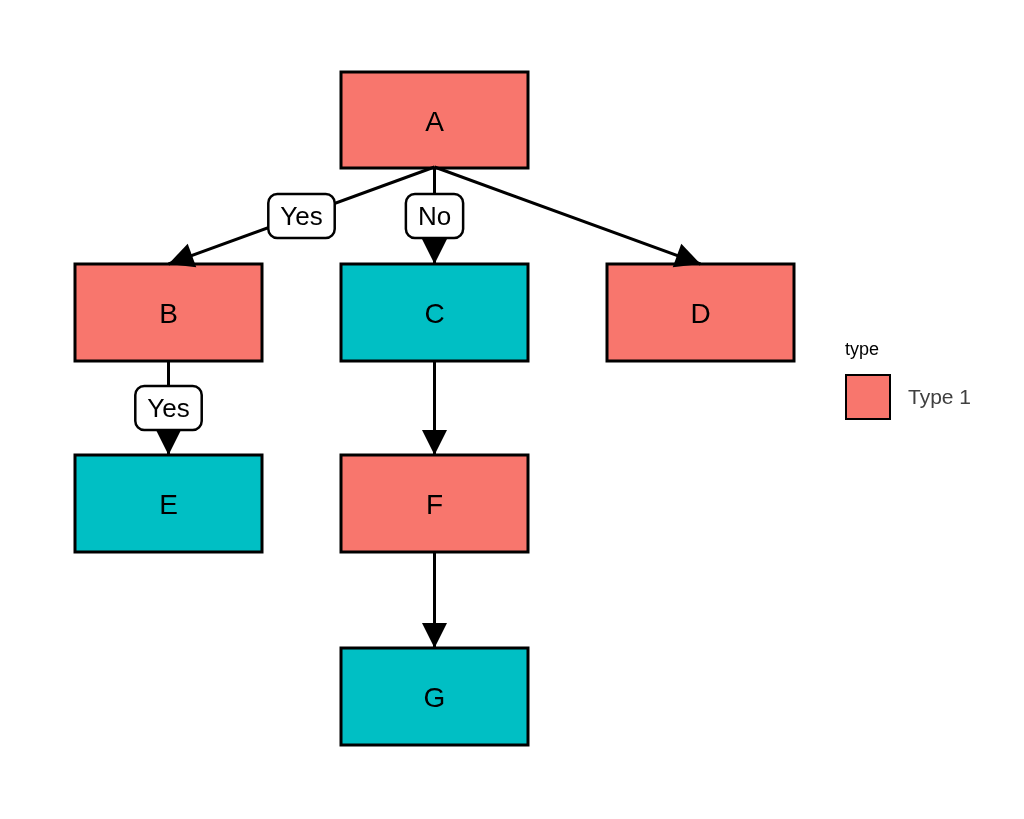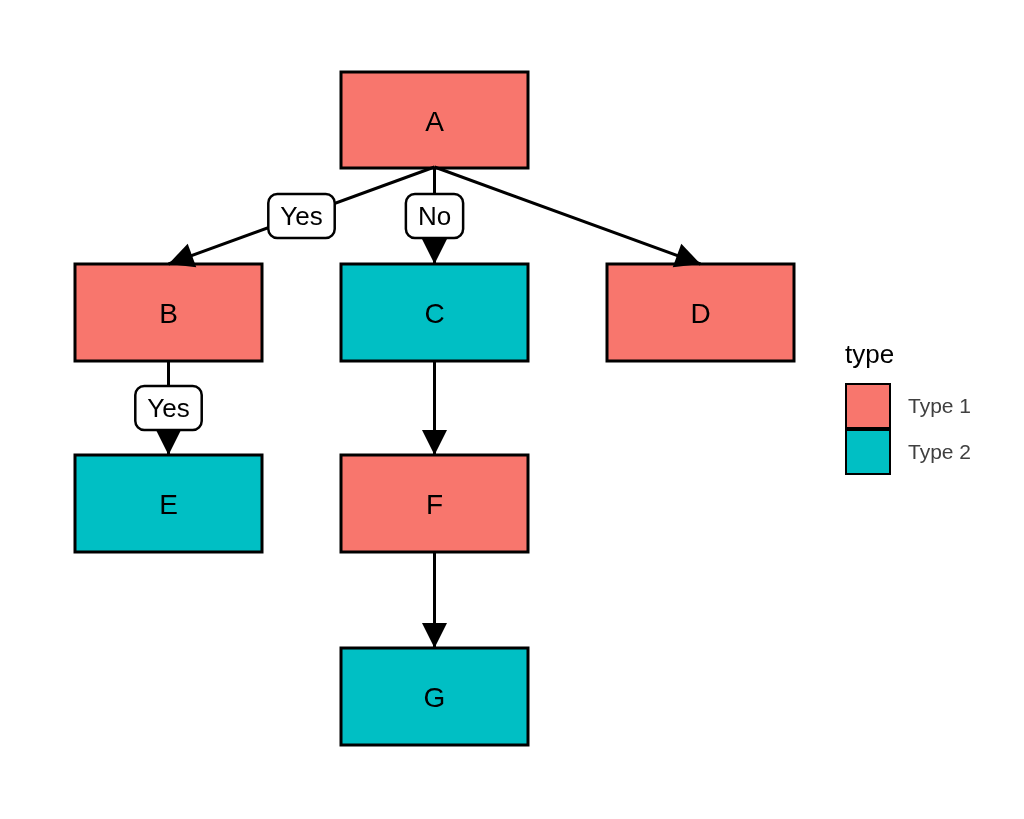--- a/index.html
+++ b/index.html
@@ -14,21 +14,21 @@
     background: #ffffff;
     overflow: hidden;
   }
   #diagram-svg { position: absolute; left: 0; top: 0; display: block; }
   svg text { font-family: "Liberation Sans", sans-serif; }
   .node-label { font-size: 28px; fill: #000000; }
   .edge-label-text { font-size: 26px; fill: #000000; }
 
   .legend { position: absolute; left: 845px; top: 339px; }
   .legend-title {
-    font-size: 26px;
+    font-size: 18px;
     color: #000000;
     line-height: 1.2;
     margin-bottom: 13px;
   }
   .legend-item { display: flex; align-items: center; }
   .swatch {
     width: 46px; height: 46px;
     border: 2.5px solid #000000;
     box-sizing: border-box;
     flex: 0 0 auto;
@@ -97,18 +97,14 @@
         <text x="168.5" y="408" text-anchor="middle" dominant-baseline="central" class="edge-label-text">Yes</text>
       </g>
     </svg>
 
   <div class="legend">
     <div class="legend-title">type</div>
     <div class="legend-item">
       <span class="swatch" style="background: rgb(248, 118, 109);"></span>
       <span class="legend-label">Type 1</span>
     </div>
-    <div class="legend-item">
-      <span class="swatch" style="background: rgb(0, 191, 196);"></span>
-      <span class="legend-label">Type 2</span>
-    </div>
   </div>
 </div>
 
 </body></html>

